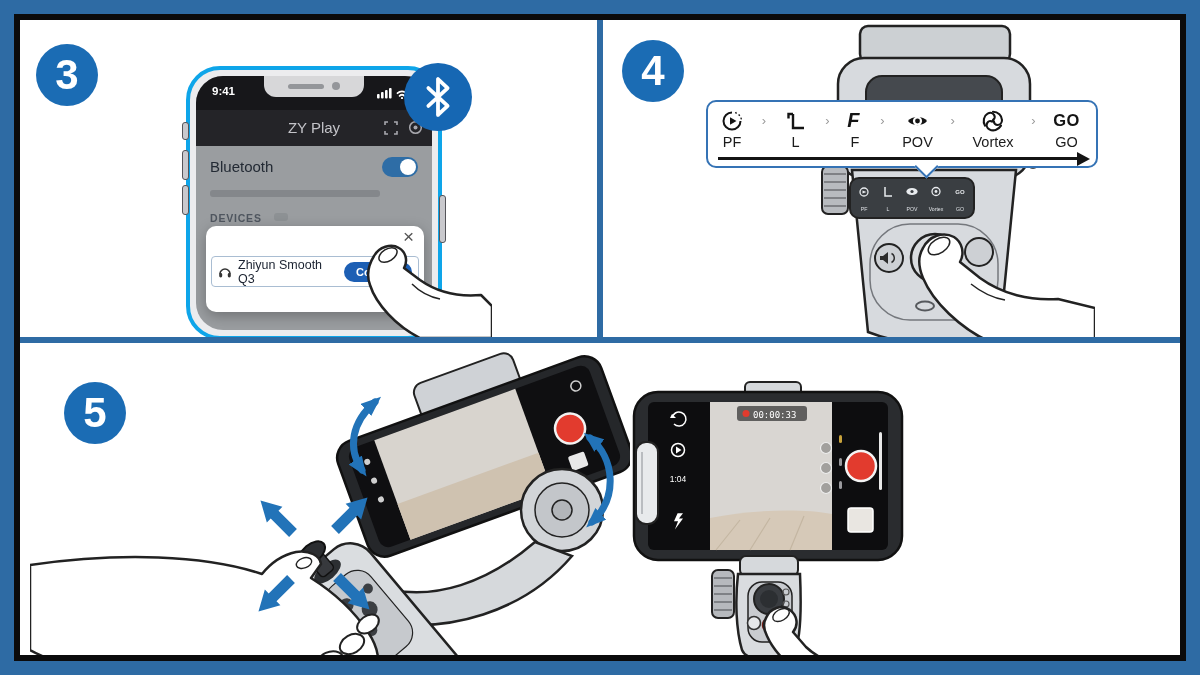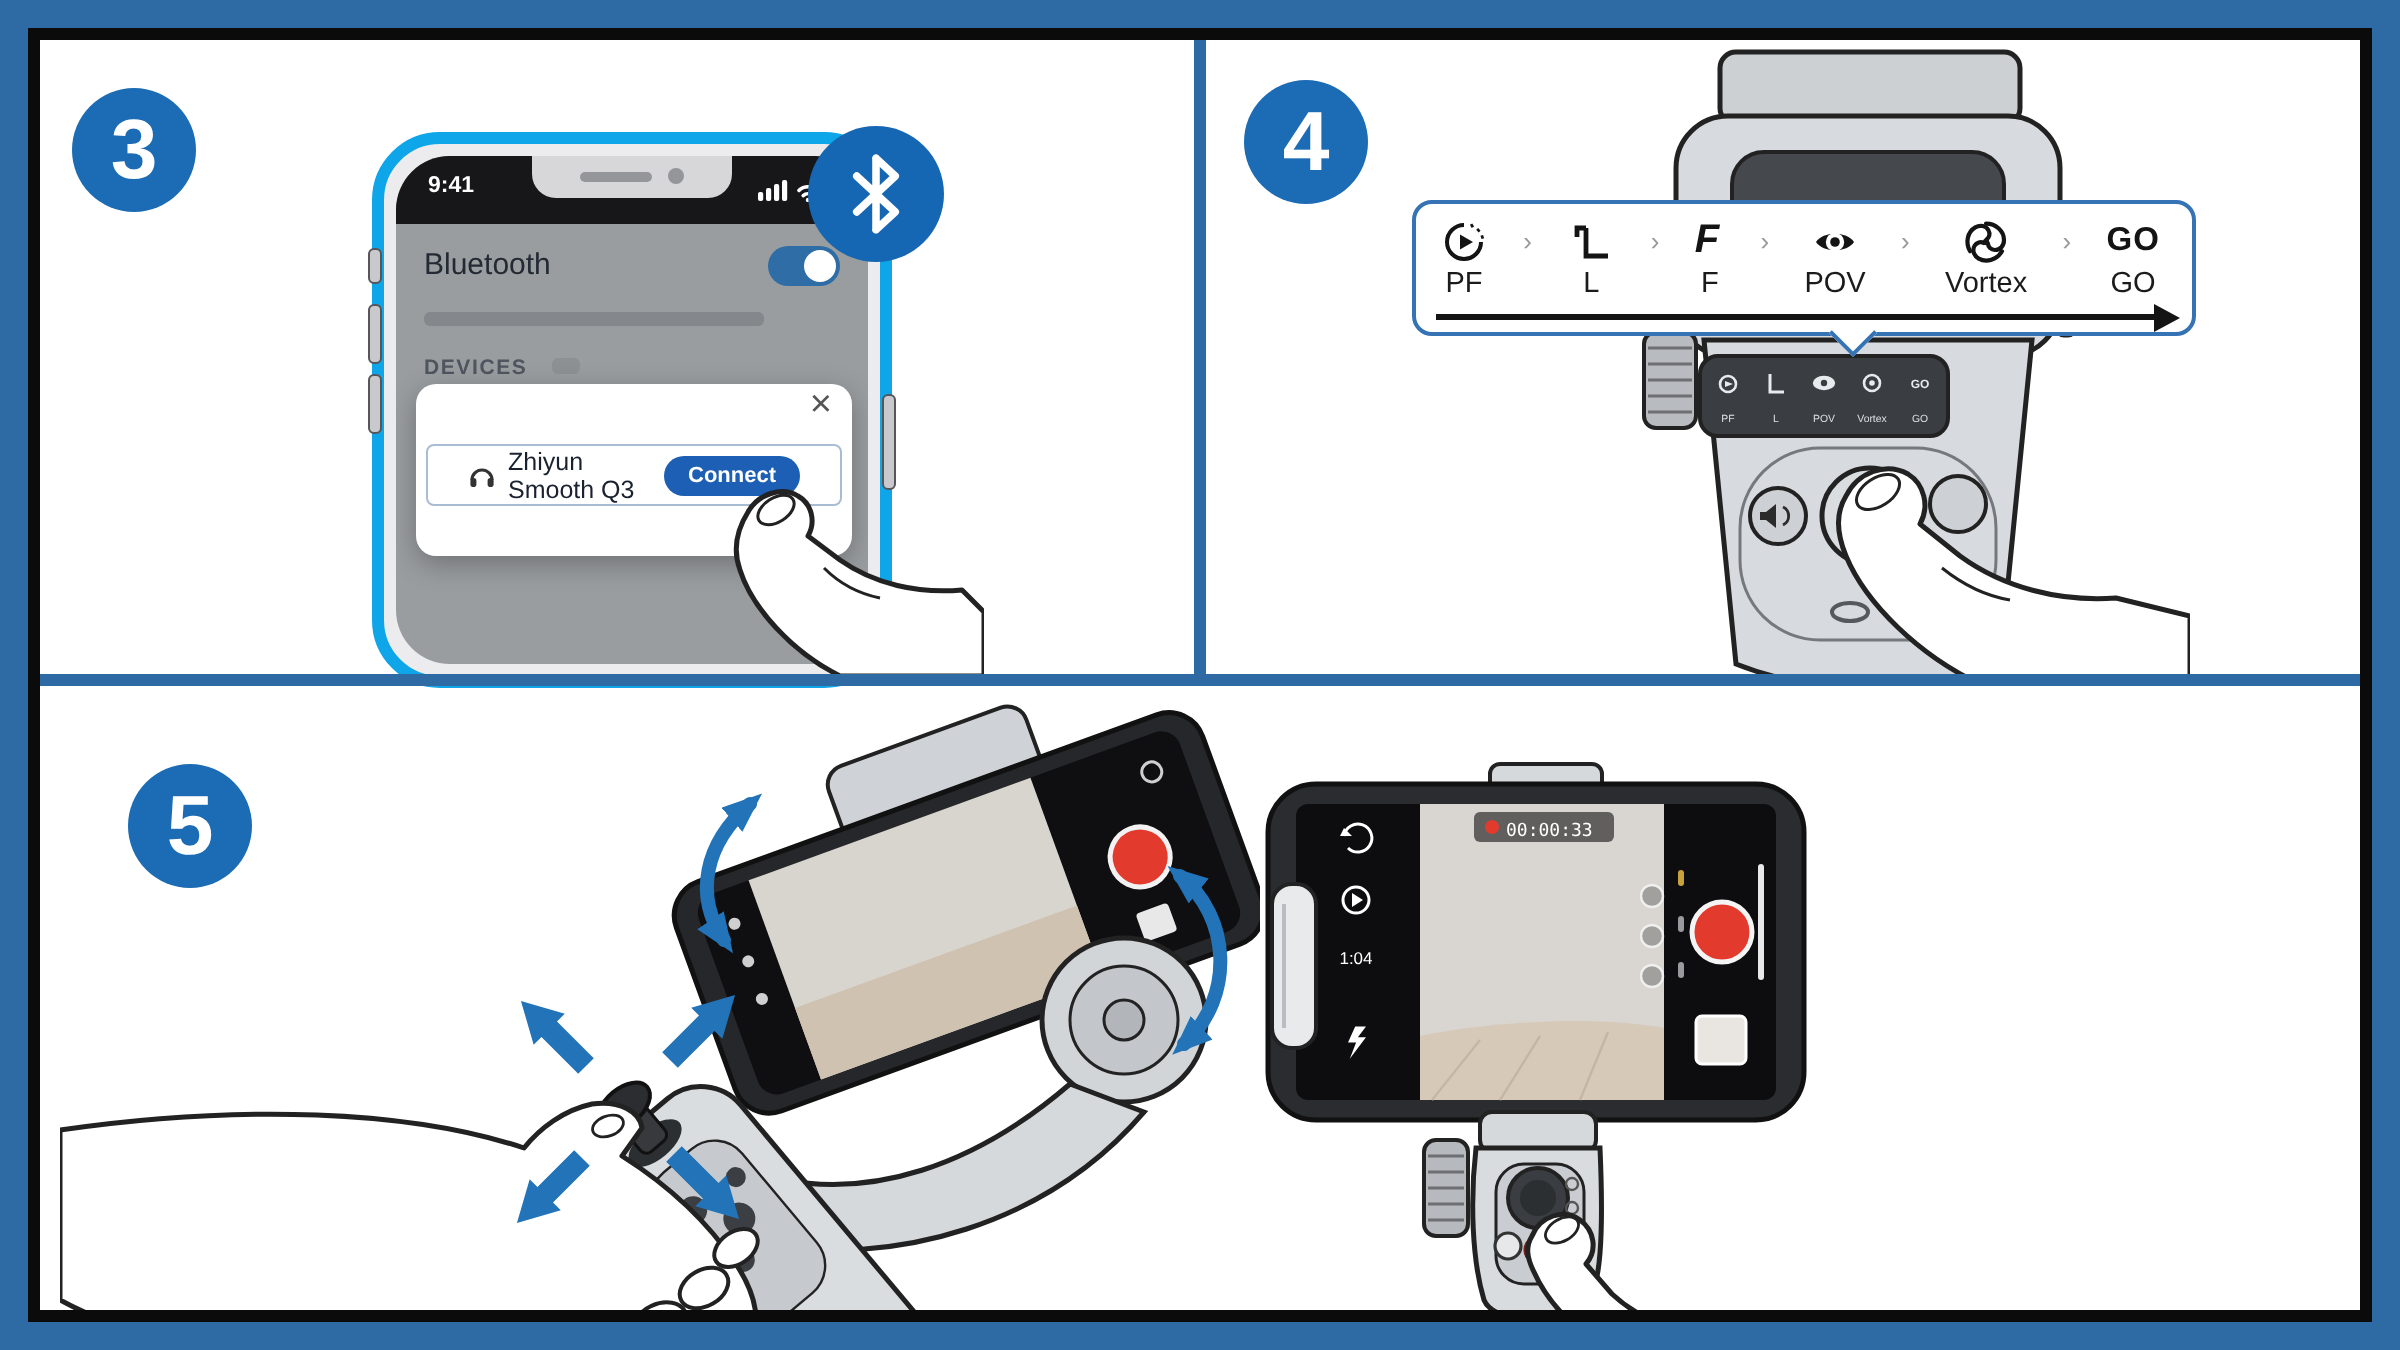--- a/index.html
+++ b/index.html
@@ -9,42 +9,42 @@
   
   .stage::before{content:"";position:absolute;inset:0;border:14px solid #2e6ba4;z-index:60;pointer-events:none;}
   .stage::after{content:"";position:absolute;inset:14px;border:6px solid #0b0b0c;z-index:60;pointer-events:none;}
   .divider{position:absolute;background:#2e6ba4;z-index:40;}
   .divider-v{left:597px;top:20px;width:6px;height:323px;}
   .divider-h{left:20px;top:337px;width:1160px;height:6px;}
   .badge{position:absolute;width:62px;height:62px;border-radius:50%;background:#1b6cb4;color:#fff;
          display:flex;align-items:center;justify-content:center;font-size:42px;font-weight:bold;z-index:45;}
   
   .phone3{position:absolute;left:186px;top:66px;width:248px;height:266px;background:#ececee;
-          border:6px solid #0ea5e9;border-radius:34px;z-index:5;}
+          border:4px solid #0ea5e9;border-radius:34px;z-index:5;}
   .p3-nub{position:absolute;background:#c9c9cd;border:1px solid #55555a;border-radius:3px;width:5px;}
   .p3-screen{position:absolute;inset:6px;border-radius:27px;overflow:hidden;background:#9a9da0;}
   .p3-status{position:relative;height:34px;background:#17171a;}
   .p3-time{position:absolute;left:16px;top:9px;color:#fff;font-size:11.5px;font-weight:bold;}
   .p3-notch{position:absolute;left:68px;top:0;width:100px;height:21px;background:#d7d7d9;
             border-radius:0 0 12px 12px;}
   .p3-slot{position:absolute;left:24px;top:8px;width:36px;height:5px;background:#94969a;border-radius:3px;}
   .p3-cam{position:absolute;left:68px;top:6px;width:8px;height:8px;background:#94969a;border-radius:50%;}
   .p3-header{position:relative;height:36px;background:#242428;}
   .p3-title{position:absolute;left:0;right:0;top:9px;text-align:center;color:#c3c3c8;font-size:15px;}
   .p3-body{position:relative;height:184px;}
   .p3-bt-label{position:absolute;left:14px;top:12px;font-size:15px;color:#232a34;}
   .toggle{position:absolute;right:14px;top:11px;width:36px;height:20px;border-radius:10px;background:#2e6da6;}
   .toggle .knob{position:absolute;right:2px;top:2px;width:16px;height:16px;border-radius:50%;background:#fff;}
   .skel{position:absolute;background:#84878b;border-radius:3px;}
   .p3-devices{position:absolute;left:14px;top:66px;font-size:10.5px;letter-spacing:.8px;color:#4f565f;font-weight:bold;}
   .p3-dialog{position:absolute;left:10px;right:8px;top:80px;height:86px;background:#fff;border-radius:10px;
              box-shadow:0 4px 14px rgba(0,0,0,.28);}
   .p3-close{position:absolute;right:10px;top:1px;font-size:19px;color:#555;line-height:1;cursor:default;}
   .p3-row{position:absolute;left:5px;right:5px;top:30px;height:31px;border:1.5px solid #a9bdd2;border-radius:4px;
-          background:#fff;display:flex;align-items:center;padding:0 20px;gap:6px;box-sizing:border-box;}
+          background:#fff;display:flex;align-items:center;padding:0 6px;gap:6px;box-sizing:border-box;}
   .p3-name{font-size:12.5px;color:#1a2230;flex:1;}
   .p3-connect{background:#1d5fb4;color:#fff;font-size:11px;font-weight:600;border-radius:13px;padding:4px 12px;}
   .bt-badge{position:absolute;left:404px;top:63px;width:68px;height:68px;border-radius:50%;background:#1667b3;
             z-index:18;display:flex;align-items:center;justify-content:center;}
   
   .callout{position:absolute;left:706px;top:100px;width:392px;height:68px;background:#fff;
            border:2.5px solid #3573b5;border-radius:10px;z-index:12;box-sizing:border-box;}
   .callout .tail{position:absolute;bottom:-9px;left:210px;width:15px;height:15px;background:#fff;
                  border-right:2.5px solid #3573b5;border-bottom:2.5px solid #3573b5;transform:rotate(45deg);}
   .mode-strip{position:absolute;left:12px;right:16px;top:6px;display:flex;justify-content:space-between;align-items:flex-start;}
@@ -94,20 +94,35 @@
               <path d="M22.6 8.8 a3.6 3.6 0 0 1 4.8 0"></path>
           </g>
           <circle cx="25" cy="11" r="1.1" fill="#fff"></circle>
           <g>
             <rect x="34" y="2.5" width="9.5" height="7" rx="2" fill="none" stroke="#fff" stroke-width="1.2"></rect>
             <rect x="35.2" y="3.7" width="7.1" height="4.6" rx="1" fill="#fff"></rect>
             <rect x="44.3" y="4.8" width="1.6" height="2.6" rx="0.8" fill="#fff"></rect>
           </g>
         </svg>
       </div>
+      <div class="p3-header">
+        <div class="p3-title">ZY Play</div>
+        <svg class="abs" style="right:34px;top:11px;" width="14" height="14" viewBox="0 0 14 14">
+          <g stroke="#a8a8ae" stroke-width="1.6" fill="none">
+            <path d="M1 4 V1 H4"></path>
+              <path d="M10 1 H13 V4"></path>
+              <path d="M13 10 V13 H10"></path>
+              <path d="M4 13 H1 V10"></path>
+          </g>
+        </svg>
+        <svg class="abs" style="right:9px;top:10px;" width="15" height="15" viewBox="0 0 15 15">
+          <circle cx="7.5" cy="7.5" r="5.8" fill="none" stroke="#a8a8ae" stroke-width="1.5"></circle>
+          <circle cx="7.5" cy="7.5" r="2" fill="#a8a8ae"></circle>
+        </svg>
+      </div>
       <div class="p3-body">
         <span class="p3-bt-label">Bluetooth</span>
         <div class="toggle">
             <div class="knob"></div>
           </div>
         <div class="skel" style="left:14px;top:44px;width:170px;height:6.5px;"></div>
         <span class="p3-devices">DEVICES</span>
         <div class="skel" style="left:78px;top:67px;width:14px;height:8px;opacity:.55;"></div>
         <div class="p3-dialog">
           <span class="p3-close">×</span>

